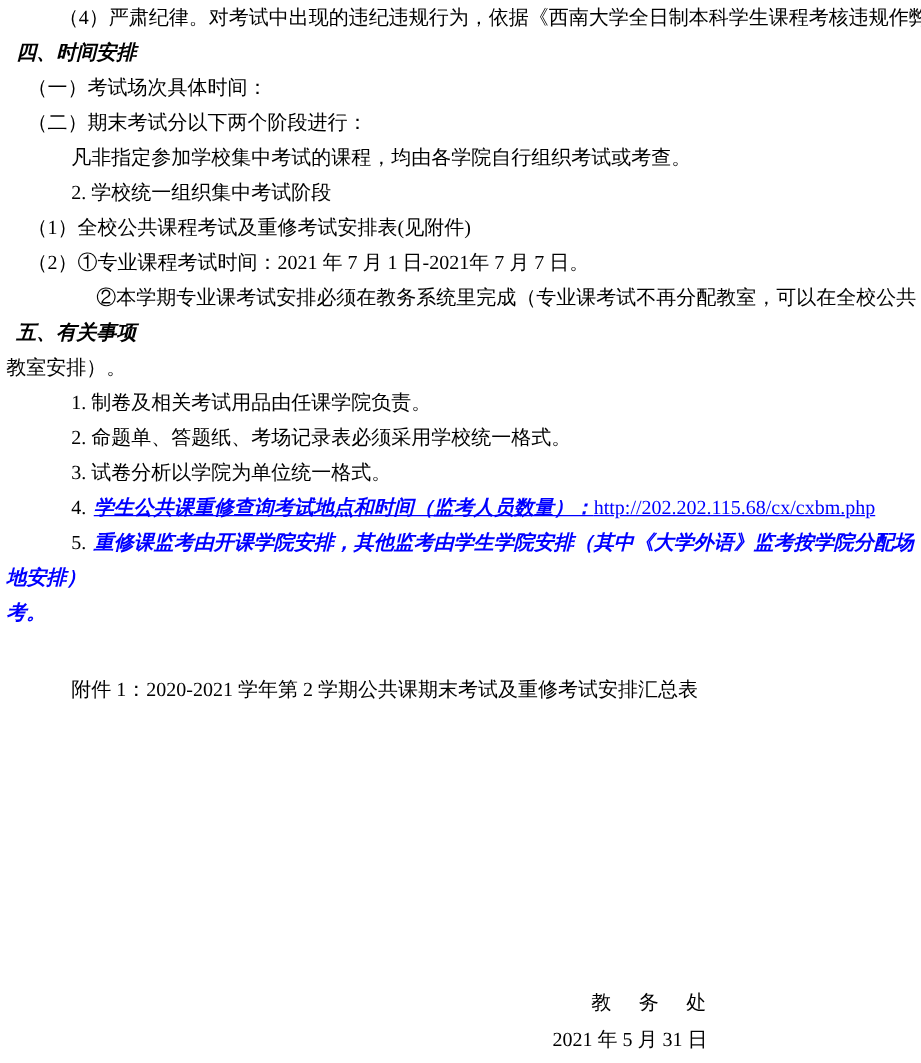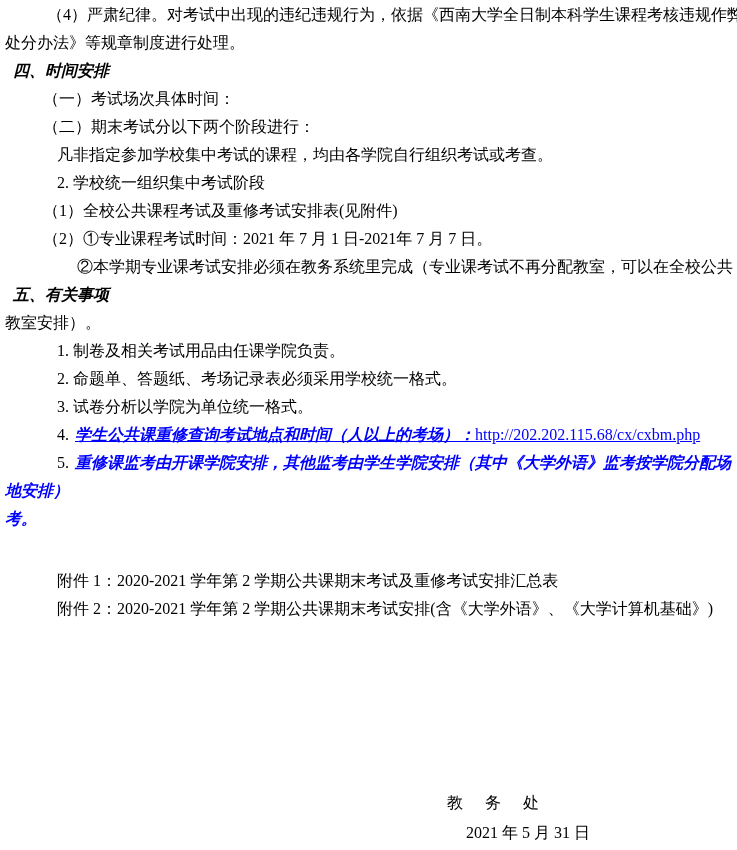--- a/index.html
+++ b/index.html
@@ -12,64 +12,62 @@
     font-family:"Liberation Serif","DejaVu Serif",serif;
     font-size:16px;
     overflow:hidden;
     padding:1px 6px 0 5px;
   }
   .ln{height:28px;line-height:28px;white-space:nowrap;}
   .b{font-weight:bold;font-style:italic;}
   .blue{color:#0000ff;}
   .ul{text-decoration:underline;}
   .i8{margin-left:8px;}
-  .i38{margin-left:38px;}
+  .i38{margin-left:17px;}
   .i42{margin-left:42px;}
   .i52{margin-left:52px;}
   .i80{margin-left:72px;}
   .num{margin-right:6px;color:#000;font-weight:normal;text-decoration:none;}
   .spacer34{height:34px;}
-  .sig-dept{position:absolute;left:447px;top:789px;height:28px;line-height:28px;letter-spacing:3px;white-space:nowrap;}
-  .sig-date{position:absolute;left:466px;top:819px;height:28px;line-height:28px;white-space:nowrap;}
+  .sig-dept{position:absolute;left:473px;top:789px;height:28px;line-height:28px;letter-spacing:3px;white-space:nowrap;}
+  .sig-date{position:absolute;left:442px;top:819px;height:28px;line-height:28px;white-space:nowrap;}
   .url{font-family:"Liberation Serif","DejaVu Serif",serif;}
 </style>
 </head>
 <body>
 
 <div class="doc">
 
   <div class="ln i42">（4）严肃纪律。对考试中出现的违纪违规行为，依据《西南大学全日制本科学生课程考核违规作弊</div>
-  <div class="ln">处分办法》等规章制度进行处理。</div>
 
   <div class="ln i8 b">四、时间安排</div>
   <div class="ln i38">（一）考试场次具体时间：</div>
   <div class="ln i38">（二）期末考试分以下两个阶段进行：</div>
   <div class="ln i52">凡非指定参加学校集中考试的课程，均由各学院自行组织考试或考查。</div>
   <div class="ln i52">2. 学校统一组织集中考试阶段</div>
   <div class="ln i38">（1）全校公共课程考试及重修考试安排表(见附件)</div>
   <div class="ln i38">（2）①专业课程考试时间：2021 年 7 月 1 日-2021年 7 月 7 日。</div>
   <div class="ln i80">②本学期专业课考试安排必须在教务系统里完成（专业课考试不再分配教室，可以在全校公共</div>
   <div class="ln i8 b">五、有关事项</div>
 
   <div class="ln">教室安排）。</div>
   <div class="ln i52">1. 制卷及相关考试用品由任课学院负责。</div>
   <div class="ln i52">2. 命题单、答题纸、考场记录表必须采用学校统一格式。</div>
   <div class="ln i52">3. 试卷分析以学院为单位统一格式。</div>
 
   <div class="ln i52">
-    <span class="num">4.</span><span class="blue b ul">学生公共课重修查询考试地点和时间（人以上的考场）：</span><span class="blue ul url">http://202.202.115.68/cx/cxbm.php</span>
+    <span class="num">4.</span><span class="blue b ul">学生公共课重修查询考试地点和时间（监考人员数量）：</span><span class="blue ul url">http://202.202.115.68/cx/cxbm.php</span>
   </div>
 
   <div class="ln i52">
     <span class="num">5.</span><span class="blue b">重修课监考由开课学院安排，其他监考由学生学院安排（其中《大学外语》监考按学院分配场</span>
   </div>
   <div class="ln blue b">地安排）</div>
 
   <div class="ln blue b">考。</div>
 
   <div class="spacer34"></div>
   <div class="ln i52">附件 1：2020-2021 学年第 2 学期公共课期末考试及重修考试安排汇总表</div>
-  <div class="ln i52">附件 2：2020-2021 学年第 2 学期公共课期末考试安排(含《大学外语》、《大学计算机基础》)</div>
 
   <div class="sig-dept">教　务　处</div>
   <div class="sig-date">2021 年 5 月 31 日</div>
 
 </div>
 
 </body></html>

